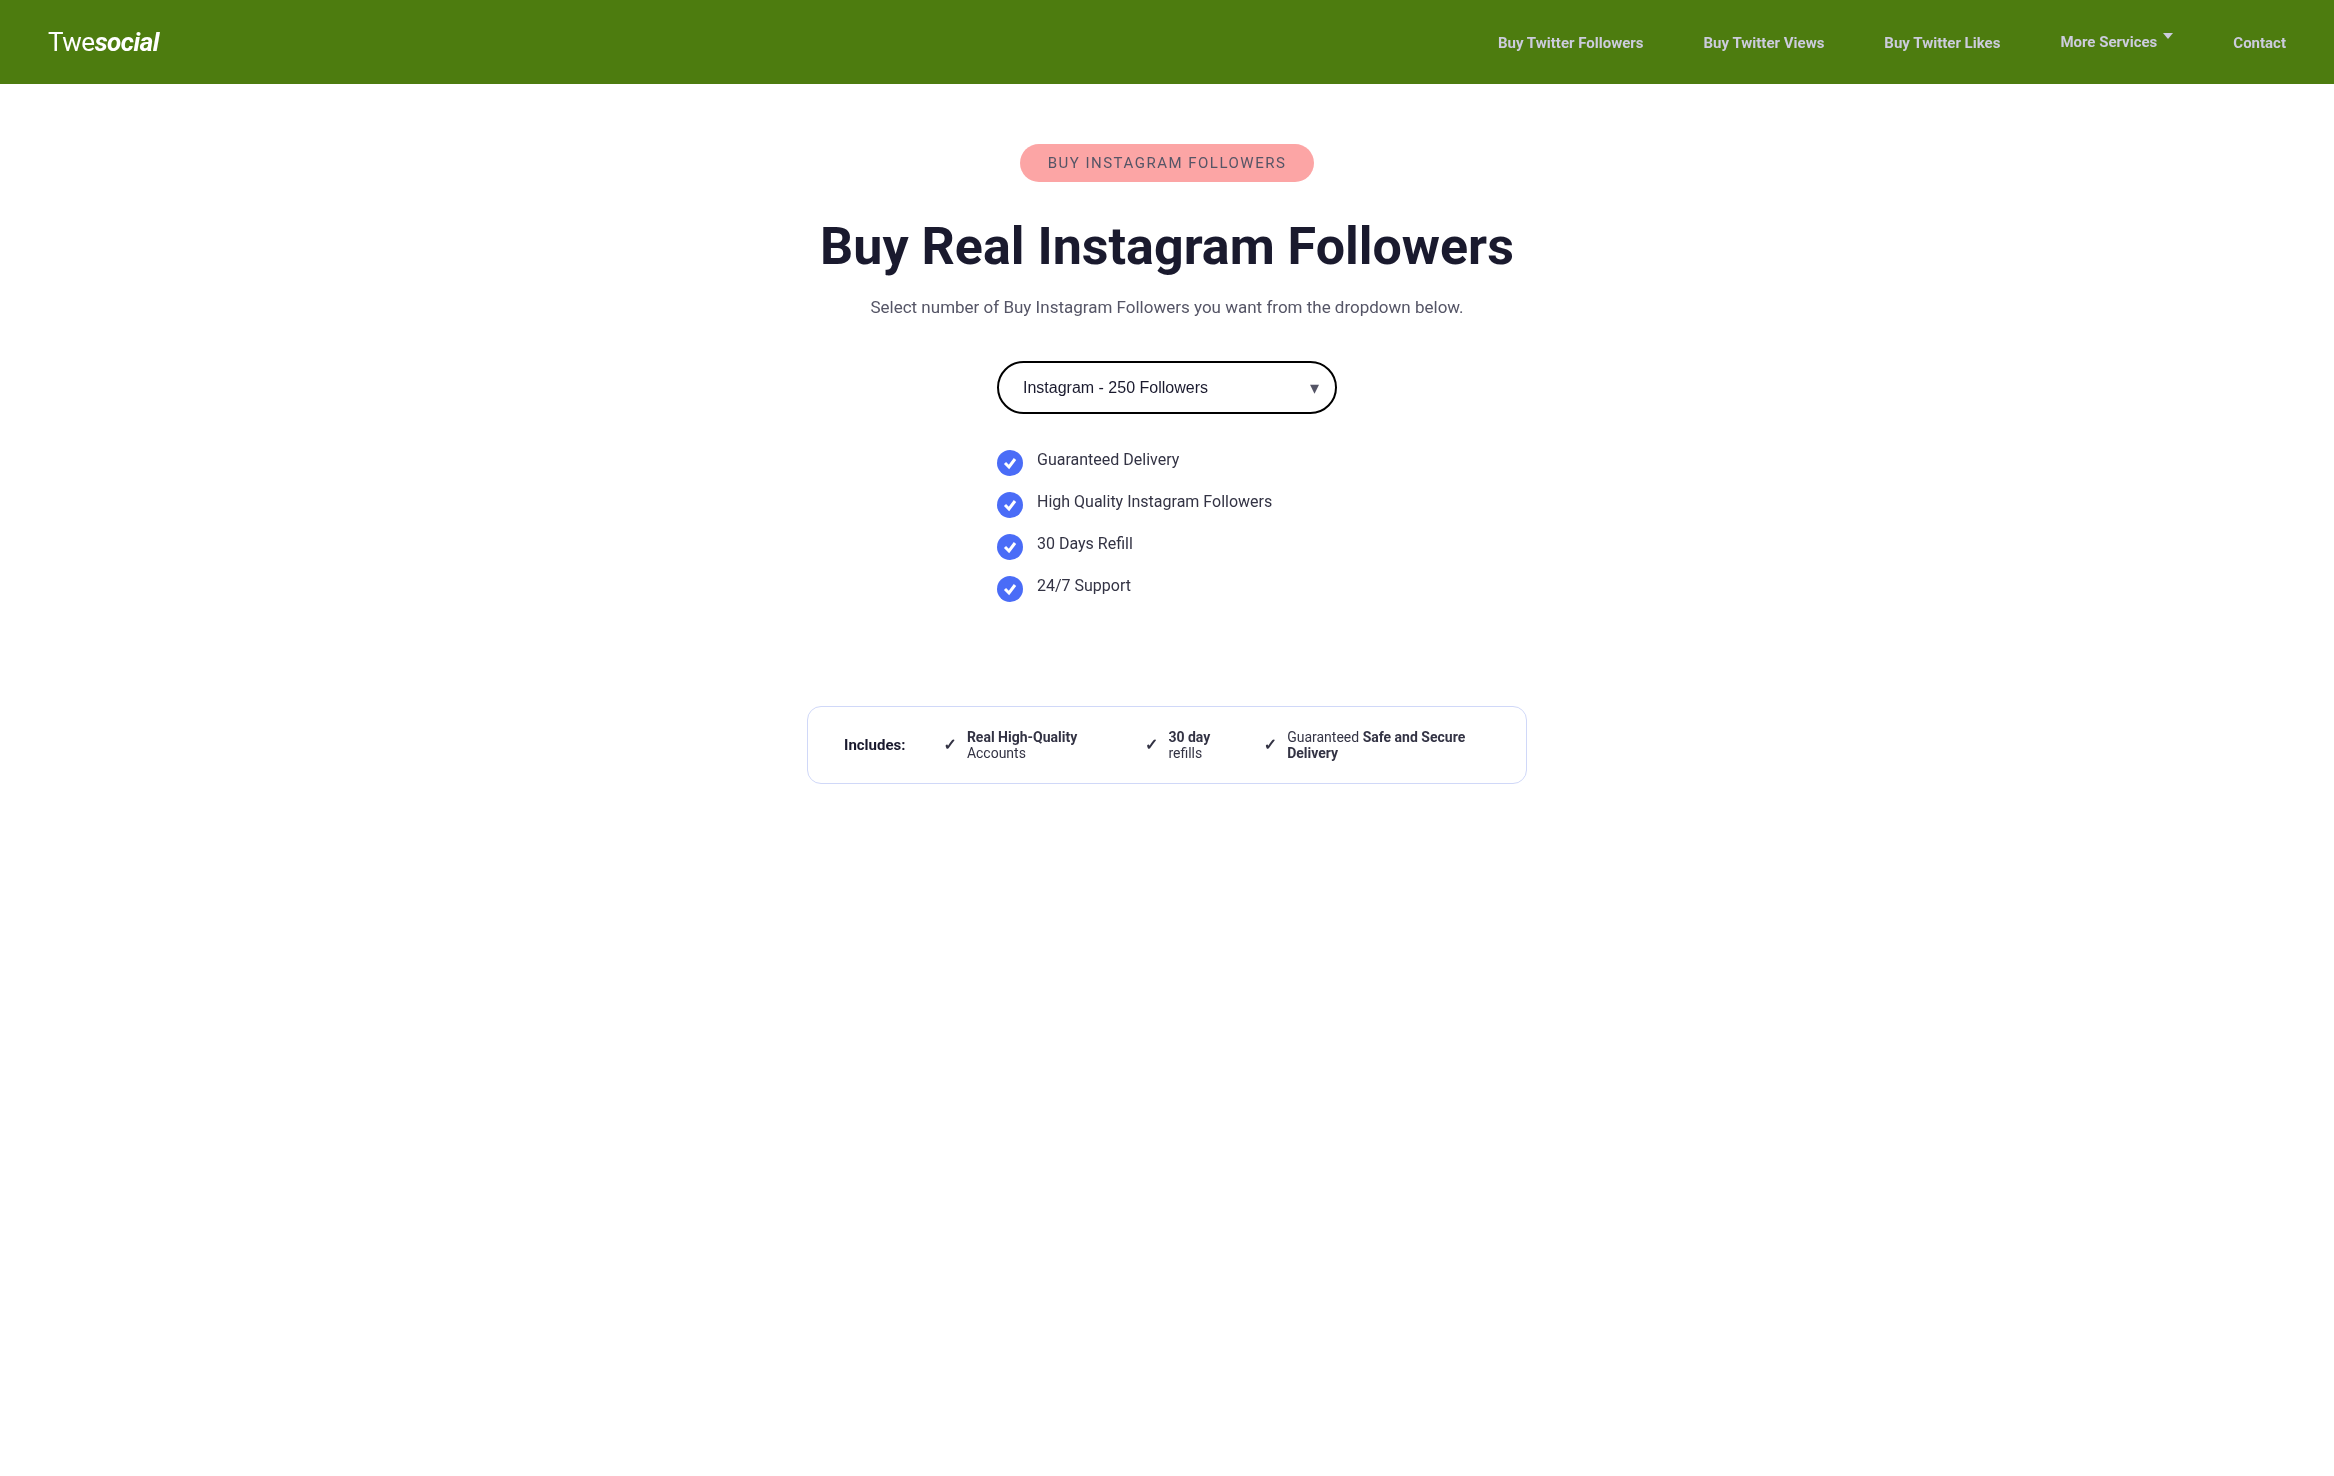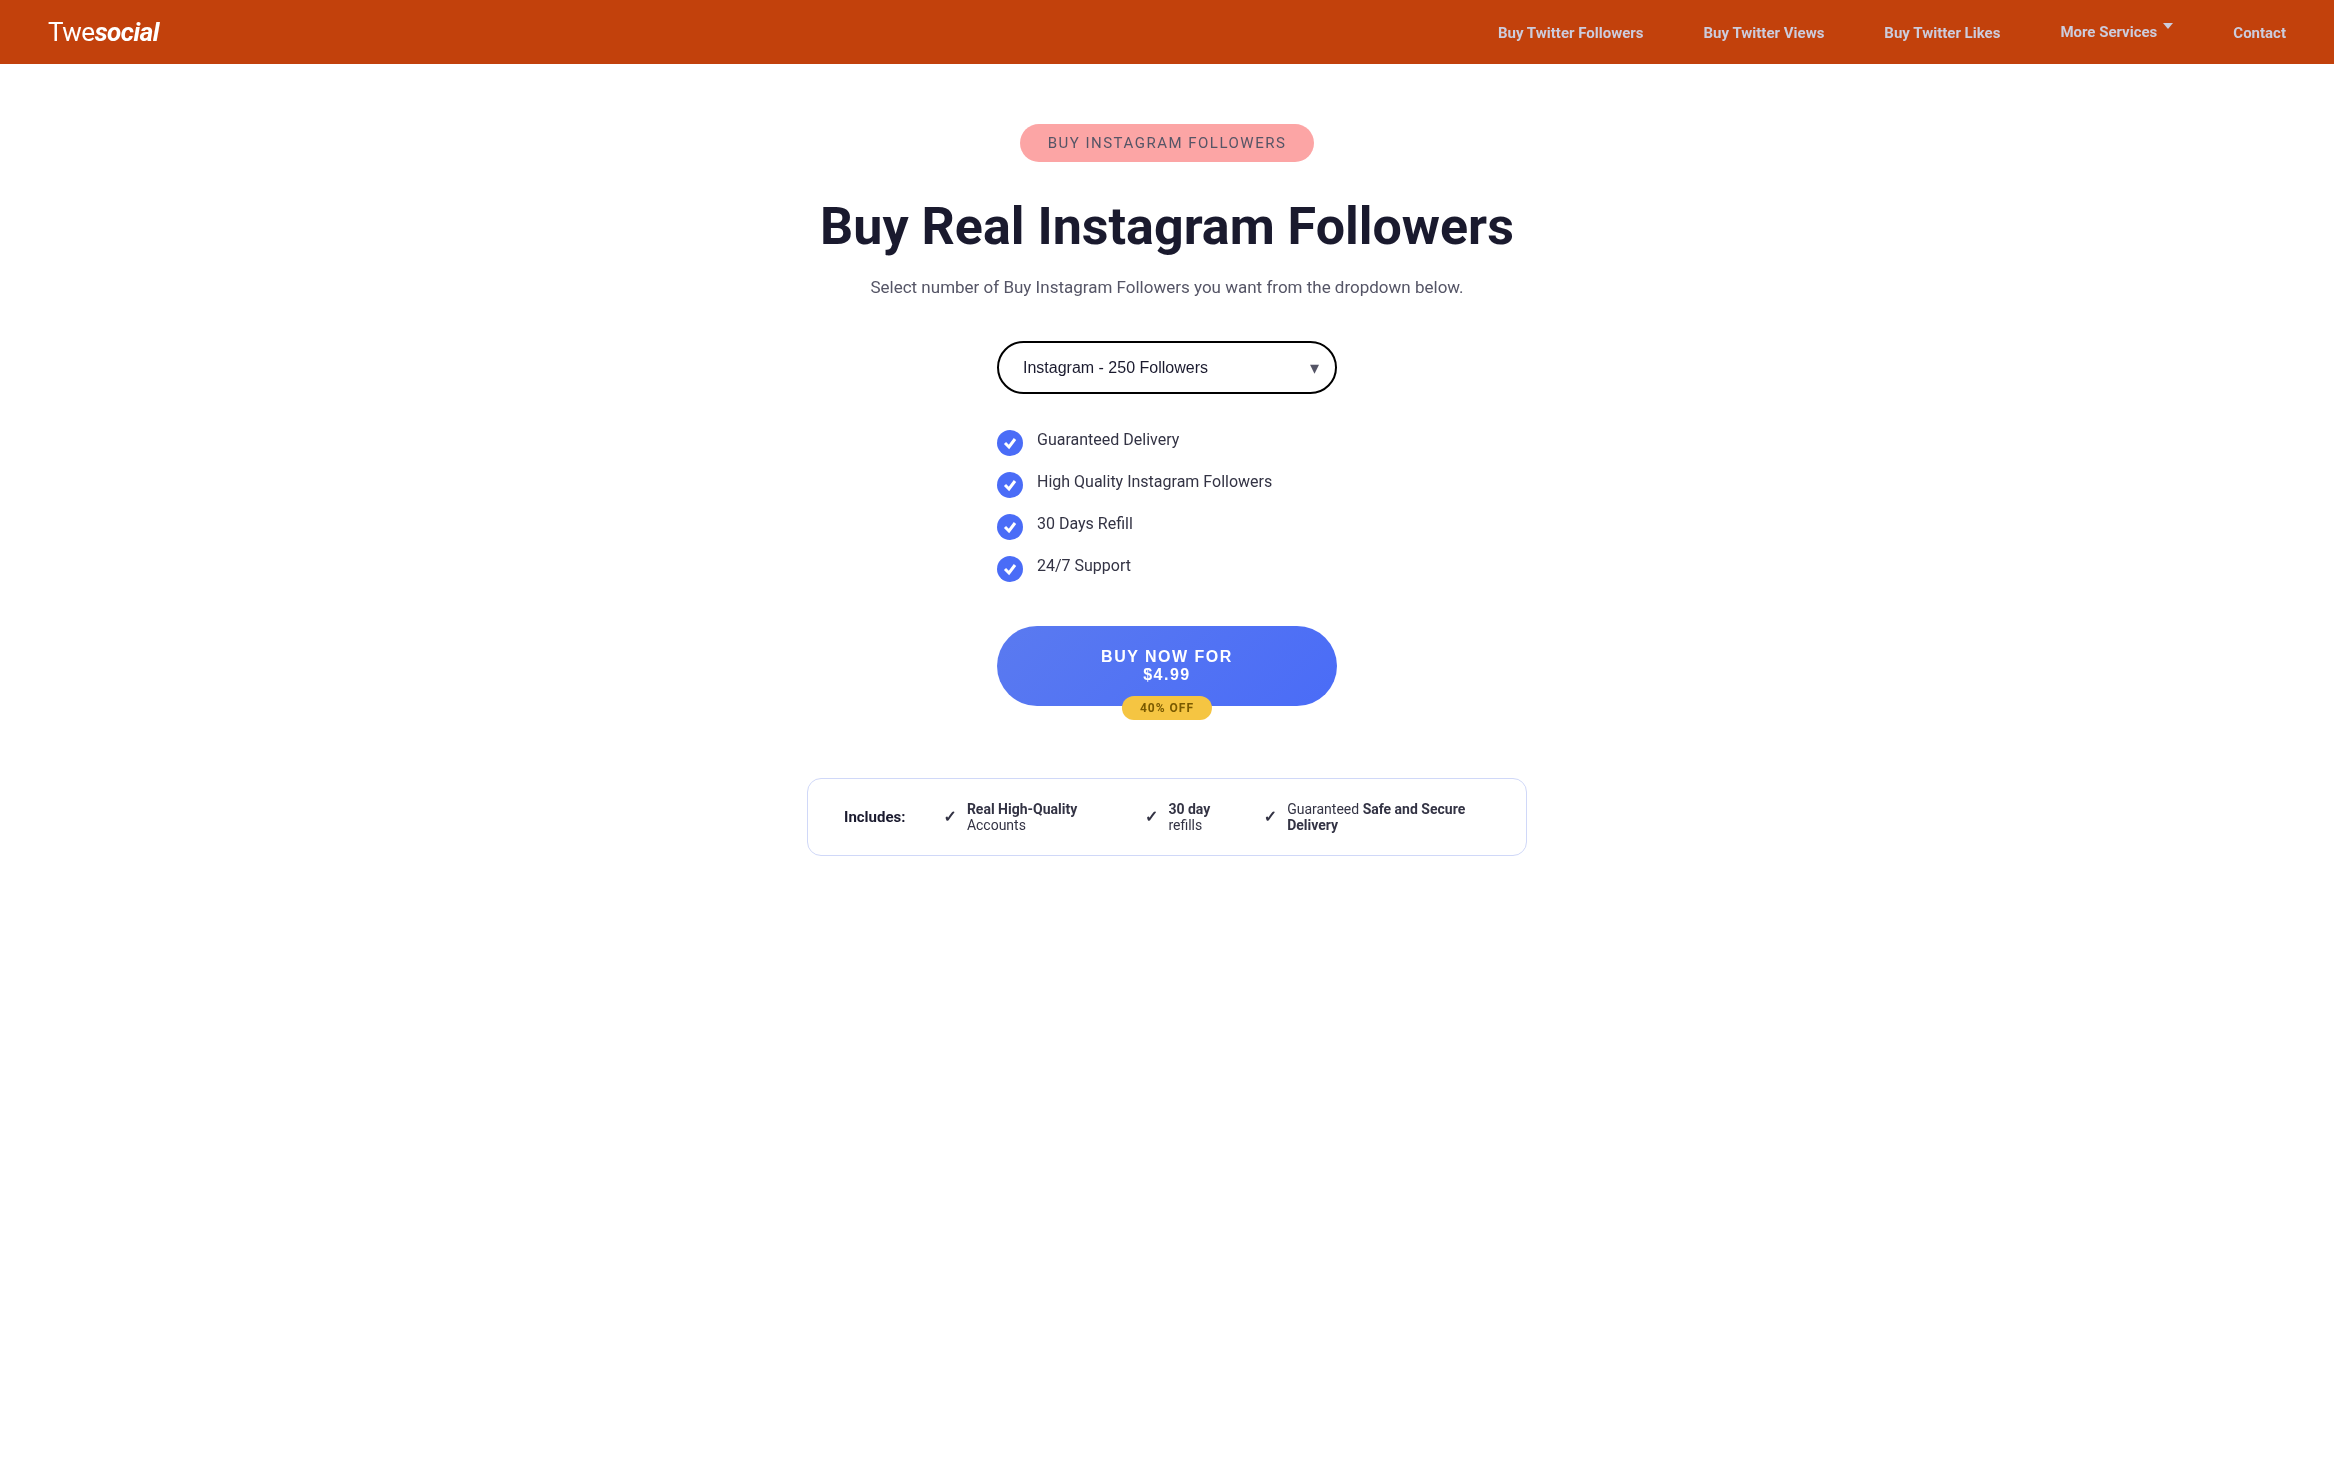--- a/index.html
+++ b/index.html
@@ -10,26 +10,26 @@
 
     body {
       font-family: -apple-system, BlinkMacSystemFont, 'Segoe UI', Roboto, Helvetica, Arial, sans-serif;
       background: #ffffff;
       color: #1a1a2e;
       min-height: 100vh;
     }
 
     
     nav {
-      background: #c2410c;
+      background: #4d7c0f;
       display: flex;
       align-items: center;
       justify-content: space-between;
       padding: 12px 48px;
-      height: 64px;
+      height: 84px;
     }
 
     .nav-logo {
       color: #ffffff;
       font-size: 26px;
       font-weight: 400;
       letter-spacing: -0.5px;
     }
 
     .nav-logo strong {
@@ -328,24 +328,20 @@
     <li class="feature-item">
       <span class="check-circle">
         <svg viewBox="0 0 14 14">
           <polyline points="2,7 6,11 12,3"></polyline>
         </svg>
       </span>
       <span>24/7 Support</span>
     </li>
   </ul>
 
-  <div class="buy-button-wrapper">
-    <button class="buy-button">BUY NOW FOR $4.99</button>
-    <span class="discount-badge">40% OFF</span>
-  </div>
 
   <div class="includes-banner">
     <span class="includes-label">Includes:</span>
     <div class="includes-item">
       <span class="check-mark">✓</span>
       <span><strong>Real High-Quality</strong> Accounts</span>
     </div>
     <div class="includes-item">
       <span class="check-mark">✓</span>
       <span><strong>30 day</strong> refills</span>

